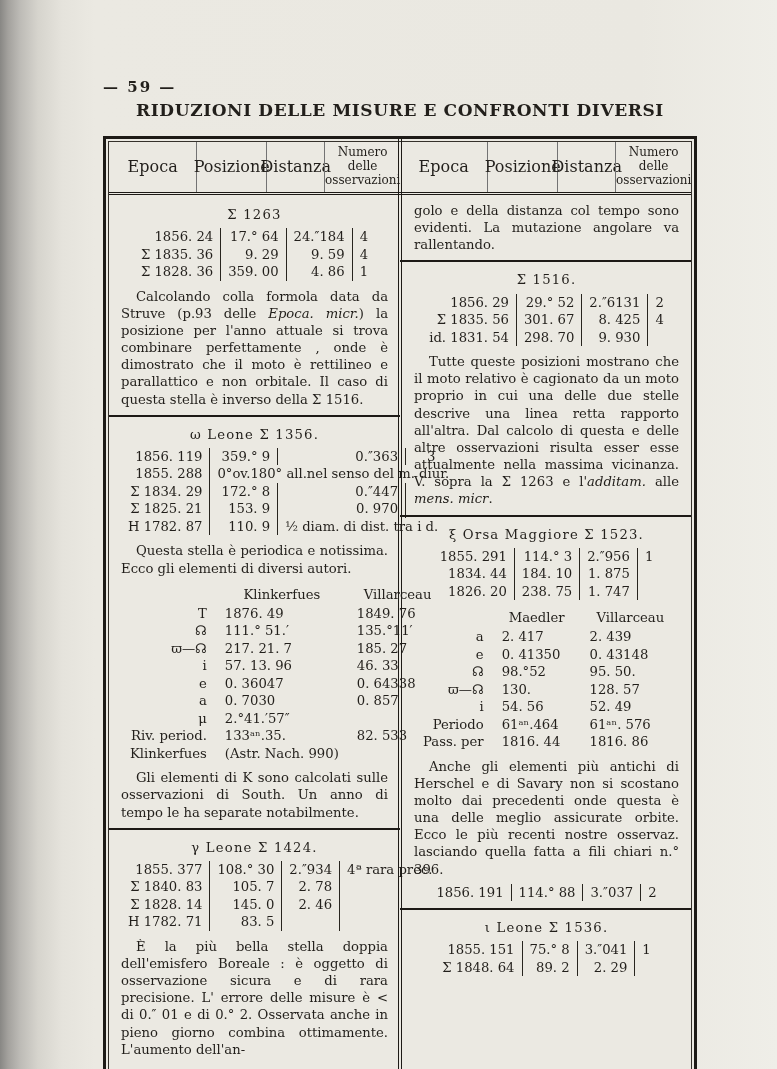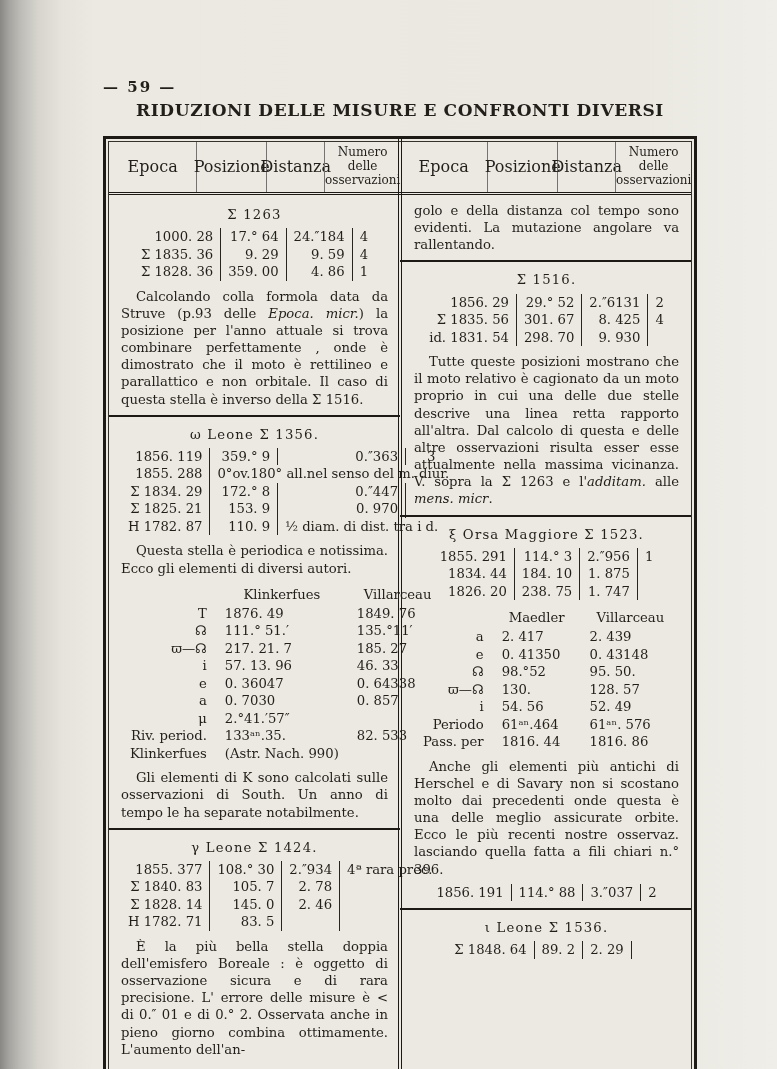--- a/index.html
+++ b/index.html
@@ -81,21 +81,21 @@
       </div>
 
       <div class="cols">
 
         <div class="col left-col">
 
           <div class="star-title">Σ 1263</div>
           <table class="obs-table">
               <tbody>
             <tr>
-              <td class="c-ep">1000. 28</td>
+              <td class="c-ep">1856. 24</td>
               <td class="c-pos sep">17.° 64</td>
               <td class="c-dist sep">24.″184</td>
               <td class="c-obs sep">4</td>
             </tr>
             <tr>
               <td class="c-ep">Σ 1835. 36</td>
               <td class="c-pos sep">9. 29</td>
               <td class="c-dist sep">9. 59</td>
               <td class="c-obs sep">4</td>
             </tr>
@@ -355,20 +355,26 @@
             </tr>
           </tbody>
             </table>
 
           <div class="rule"></div>
 
           <div class="star-title">ι Leone Σ 1536.</div>
           <table class="obs-table">
               <tbody>
             <tr>
+              <td class="c-ep">1855. 151</td>
+              <td class="c-pos sep">75.° 8</td>
+              <td class="c-dist sep">3.″041</td>
+              <td class="c-obs sep">1</td>
+            </tr>
+            <tr>
               <td class="c-ep">Σ 1848. 64</td>
               <td class="c-pos sep">89. 2</td>
               <td class="c-dist sep">2. 29</td>
               <td class="c-obs sep"></td>
             </tr>
 
           </tbody>
             </table>
 
         </div>

